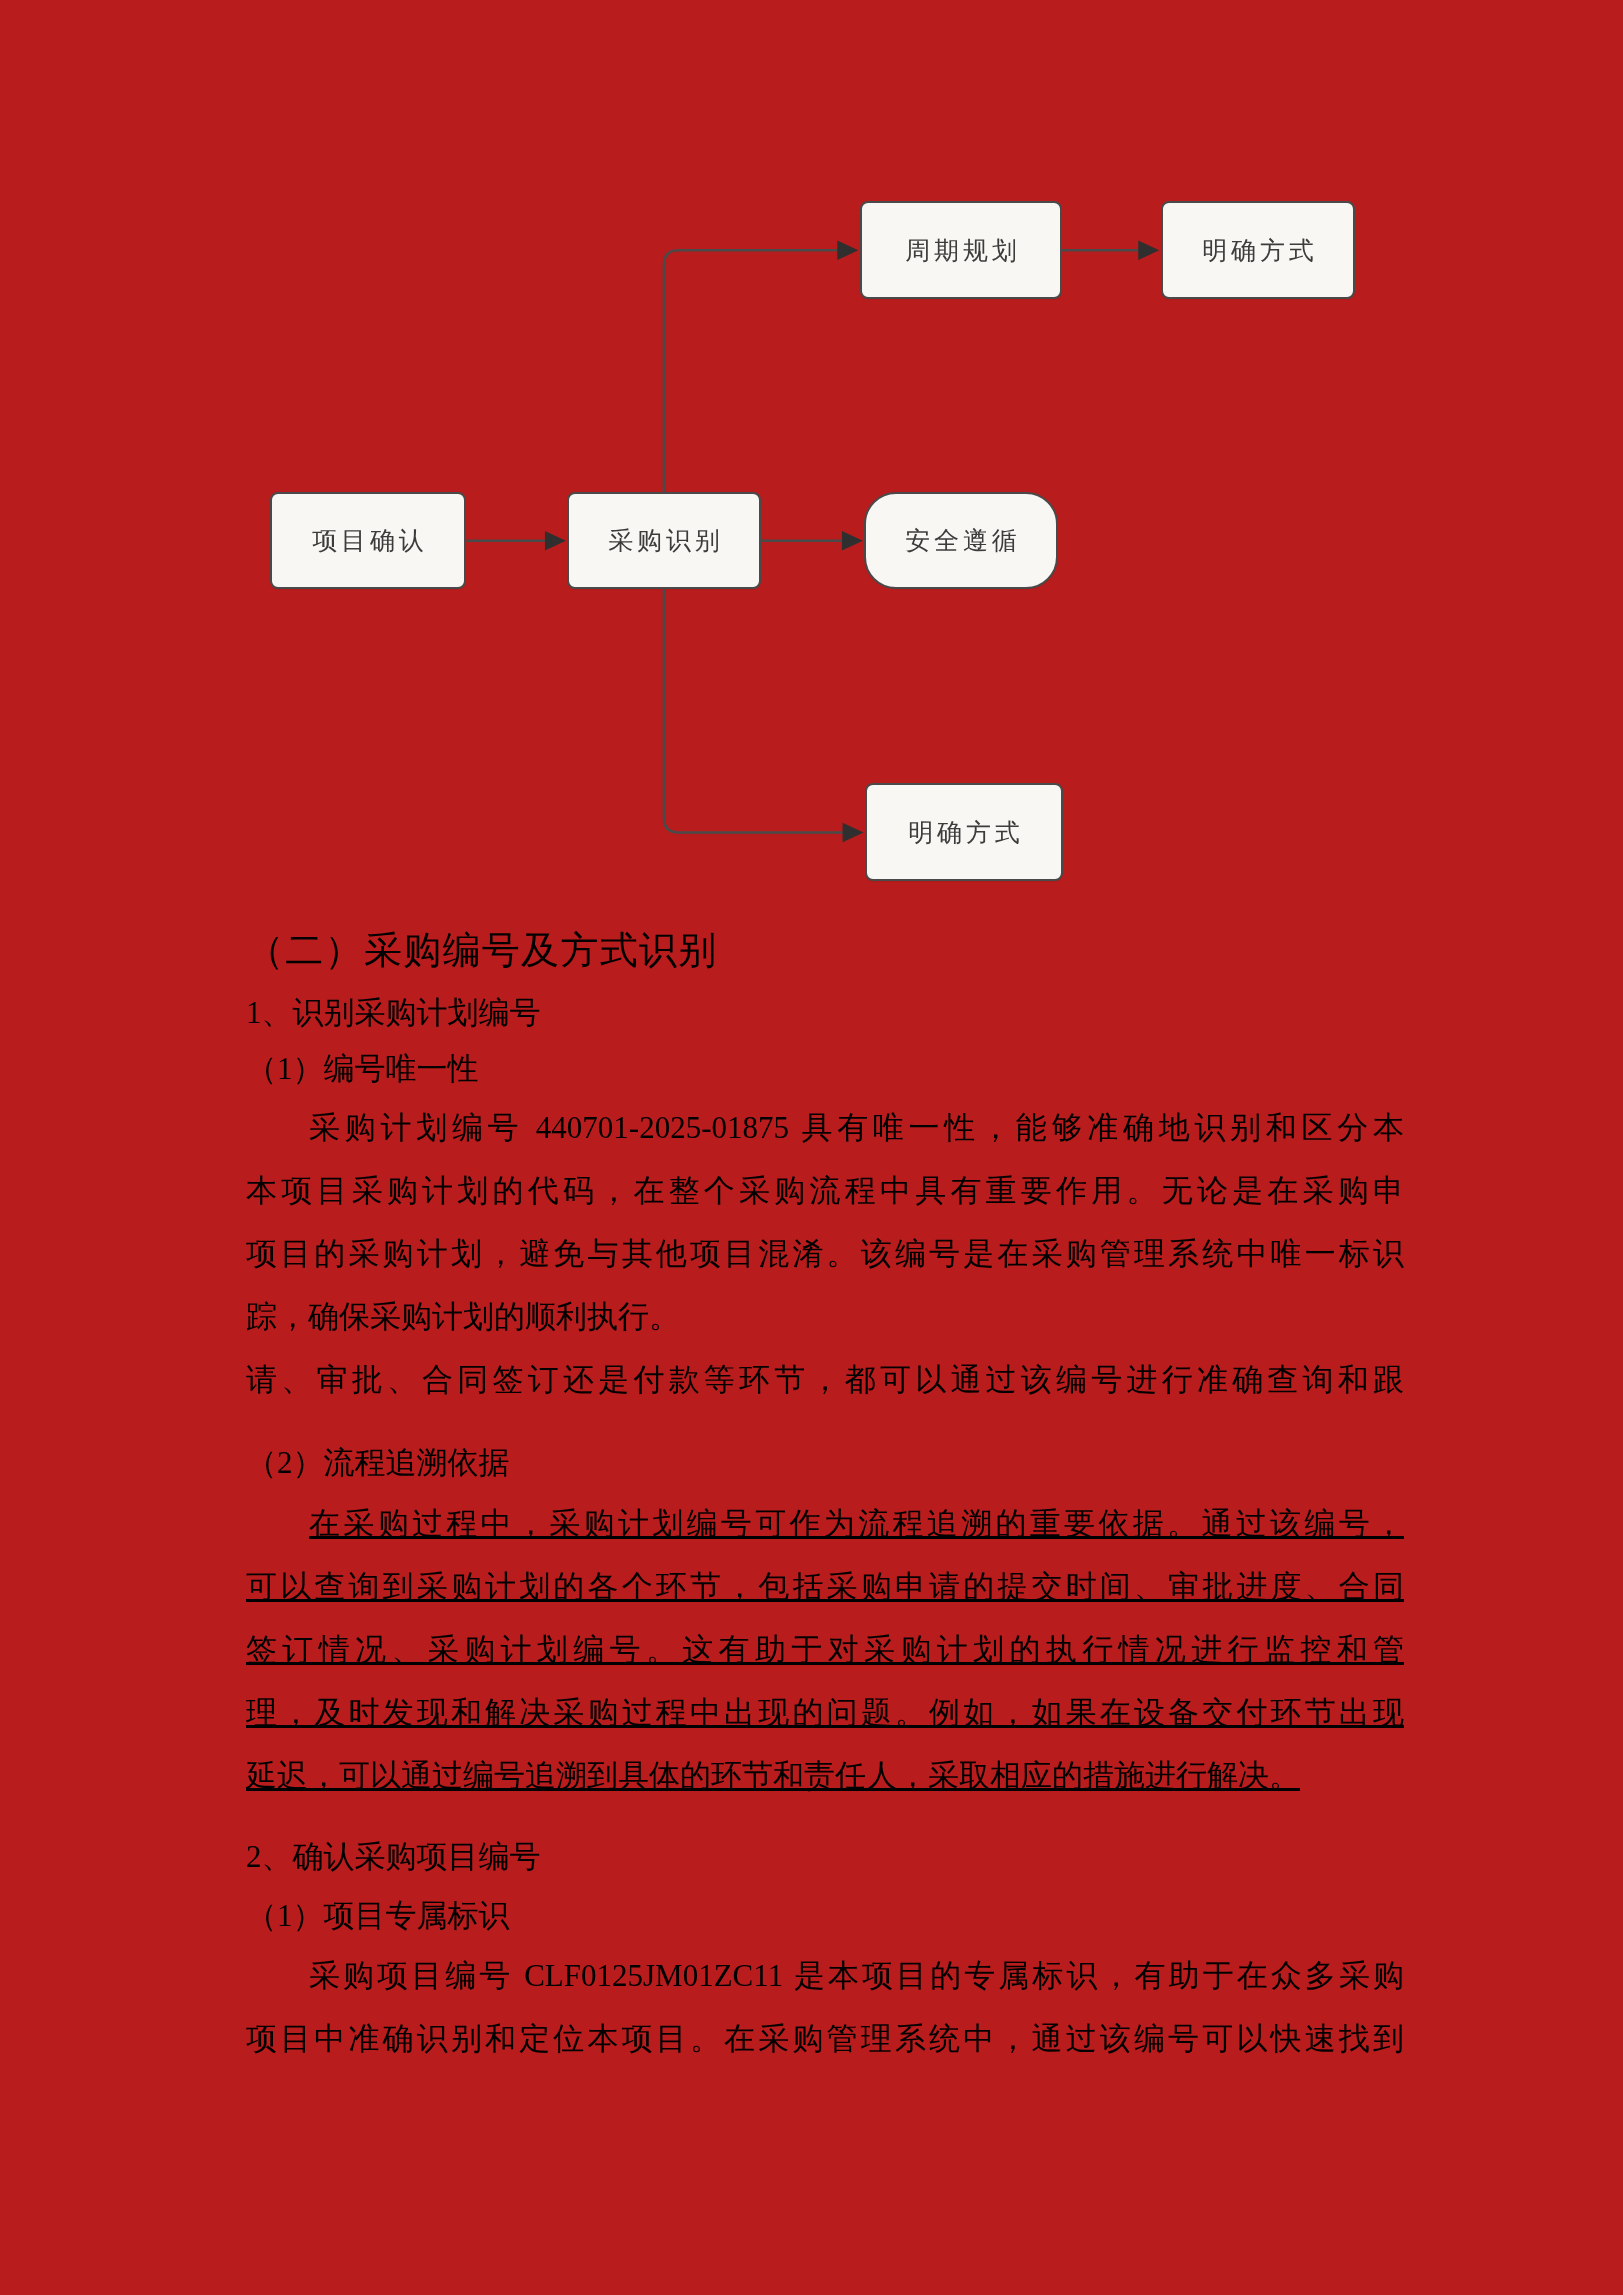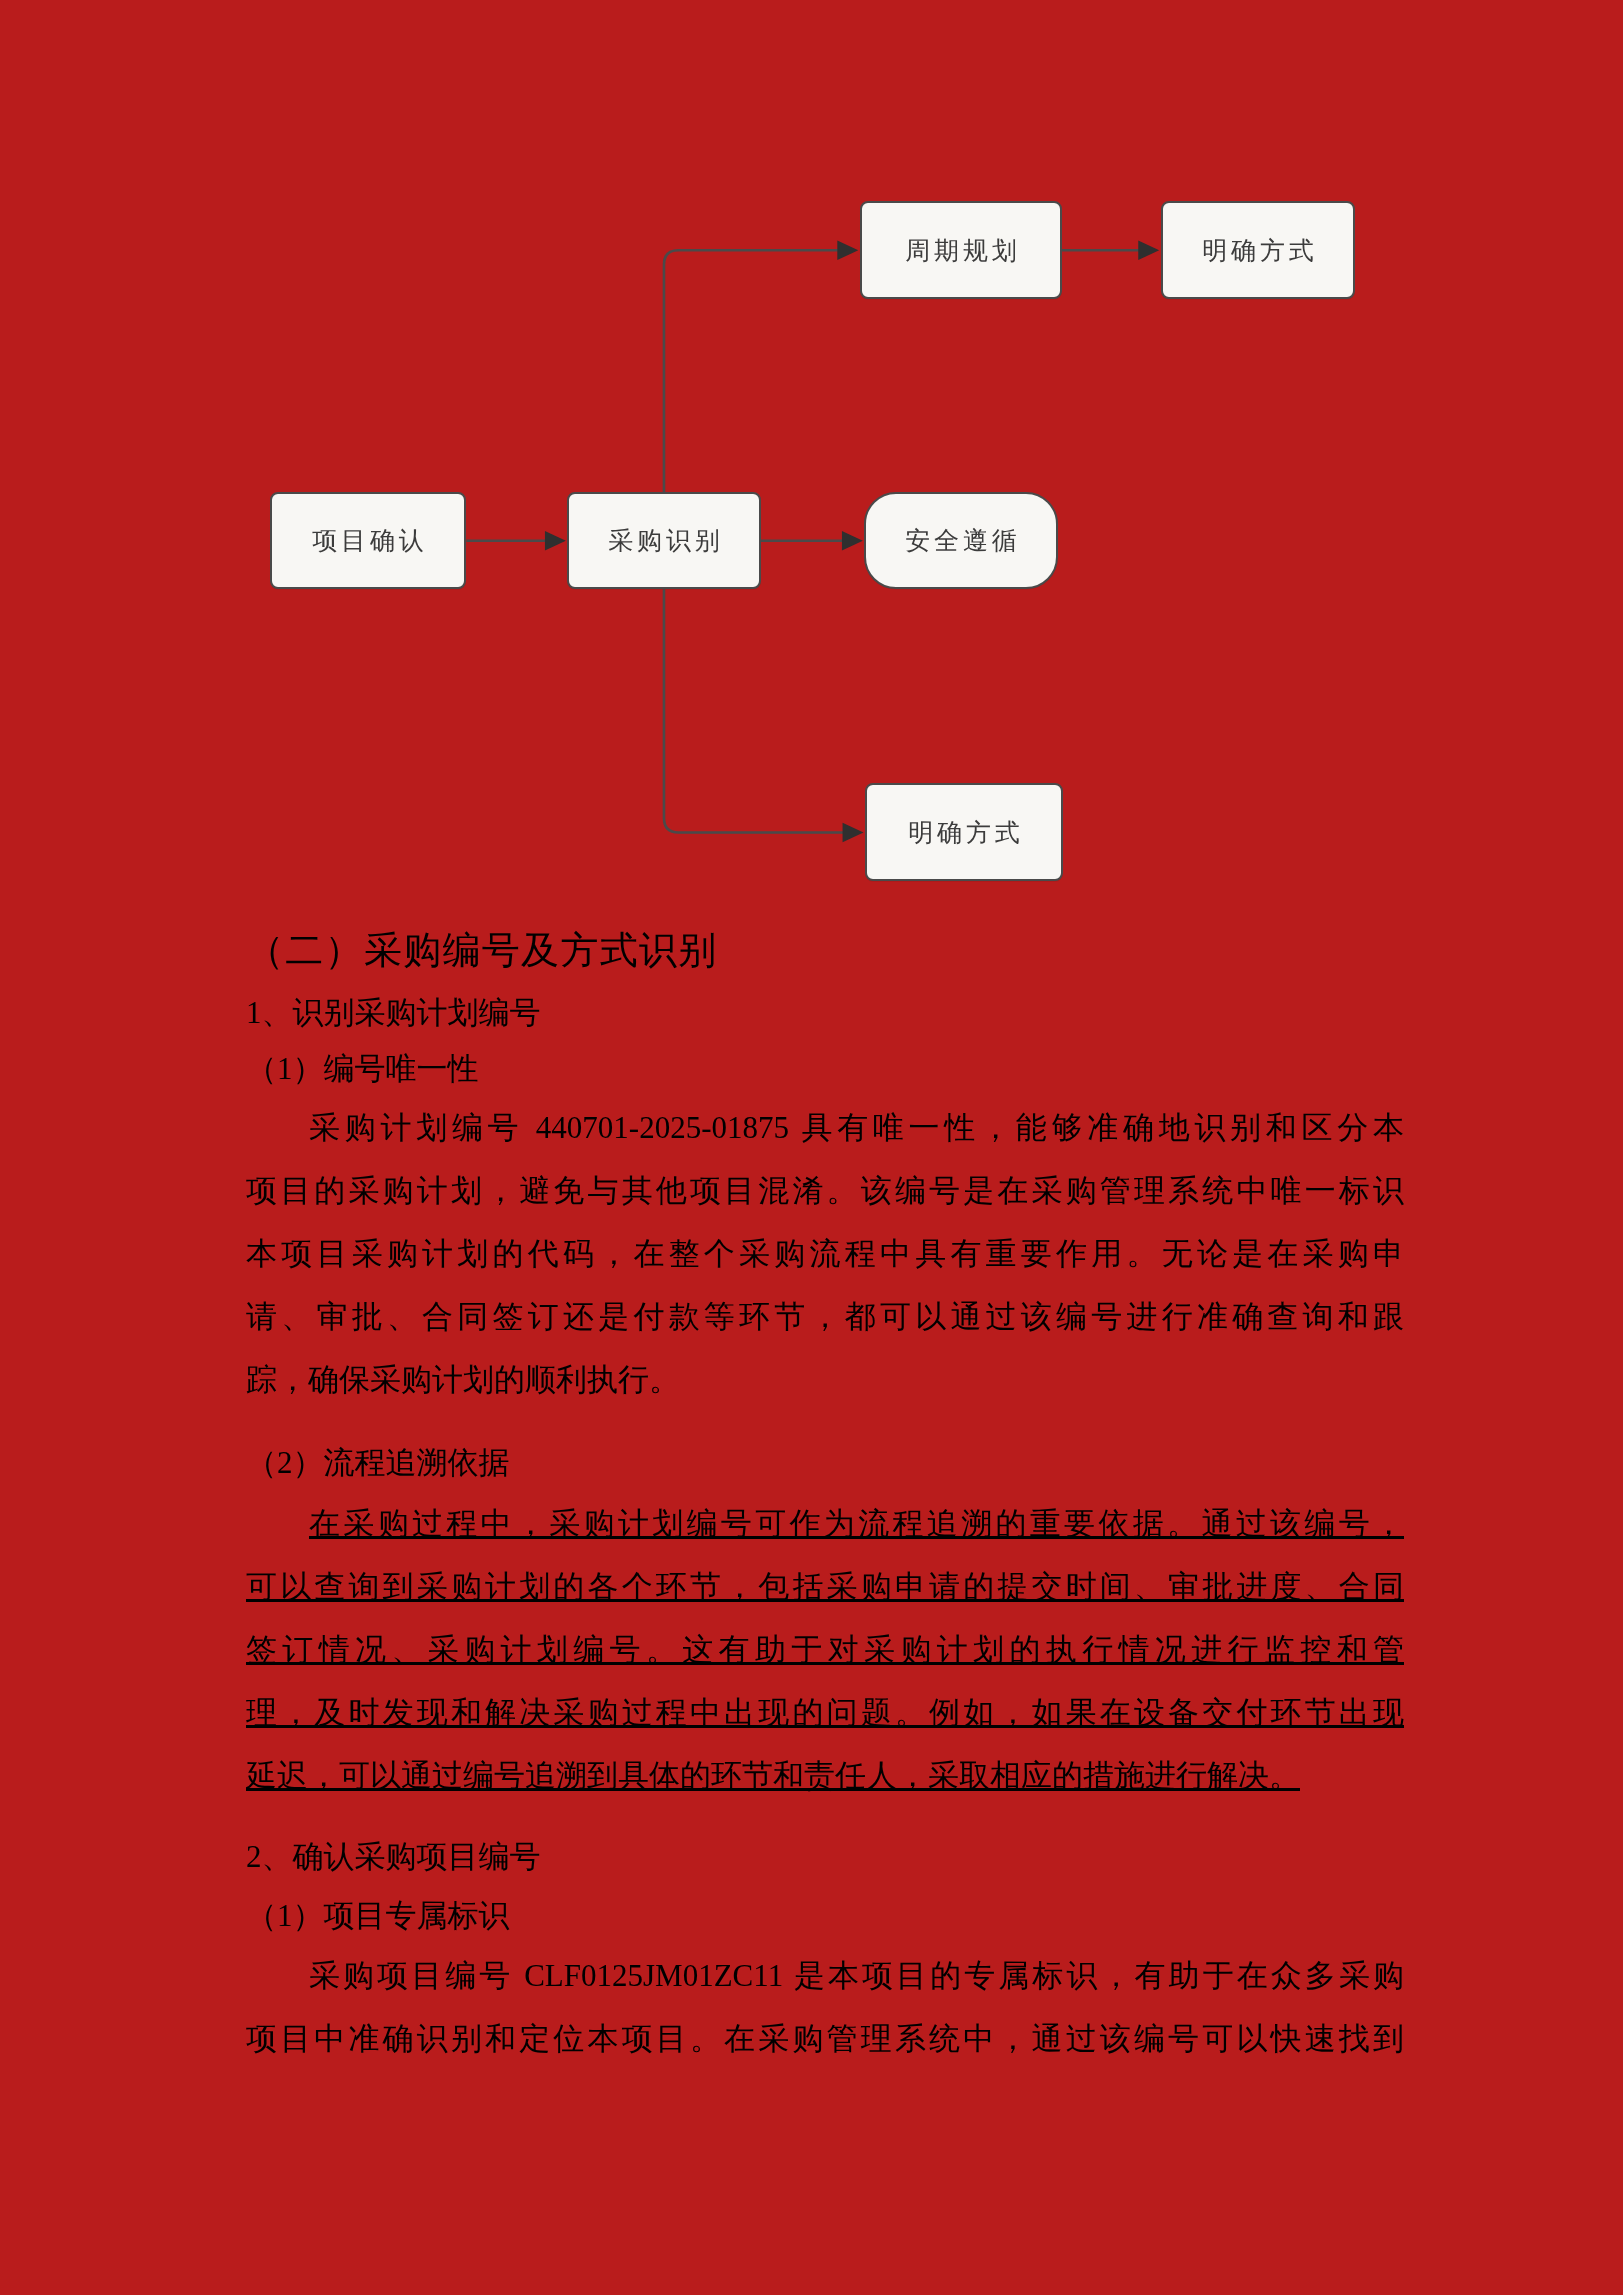--- a/index.html
+++ b/index.html
@@ -94,24 +94,24 @@
     <span>明确方式</span>
   </div>
 
   <div class="tblock h2">（二）采购编号及方式识别</div>
 
   <div class="tblock subhead h3a">1、识别采购计划编号</div>
   <div class="tblock subhead h4a">（1）编号唯一性</div>
 
   <div class="tblock para p1">
     <div class="line indent">采购计划编号 440701-2025-01875 具有唯一性，能够准确地识别和区分本</div>
+    <div class="line">本项目采购计划的代码，在整个采购流程中具有重要作用。无论是在采购申</div>
     <div class="line">项目的采购计划，避免与其他项目混淆。该编号是在采购管理系统中唯一标识</div>
-    <div class="line">本项目采购计划的代码，在整个采购流程中具有重要作用。无论是在采购申</div>
+    <div class="line last">踪，确保采购计划的顺利执行。</div>
     <div class="line">请、审批、合同签订还是付款等环节，都可以通过该编号进行准确查询和跟</div>
-    <div class="line last">踪，确保采购计划的顺利执行。</div>
   </div>
 
   <div class="tblock subhead h4b">（2）流程追溯依据</div>
 
   <div class="tblock para p2">
     <div class="line indent">在采购过程中，采购计划编号可作为流程追溯的重要依据。通过该编号，</div>
     <div class="line">可以查询到采购计划的各个环节，包括采购申请的提交时间、审批进度、合同</div>
     <div class="line">签订情况、采购计划编号。这有助于对采购计划的执行情况进行监控和管</div>
     <div class="line">理，及时发现和解决采购过程中出现的问题。例如，如果在设备交付环节出现</div>
     <div class="line last">延迟，可以通过编号追溯到具体的环节和责任人，采取相应的措施进行解决。</div>

